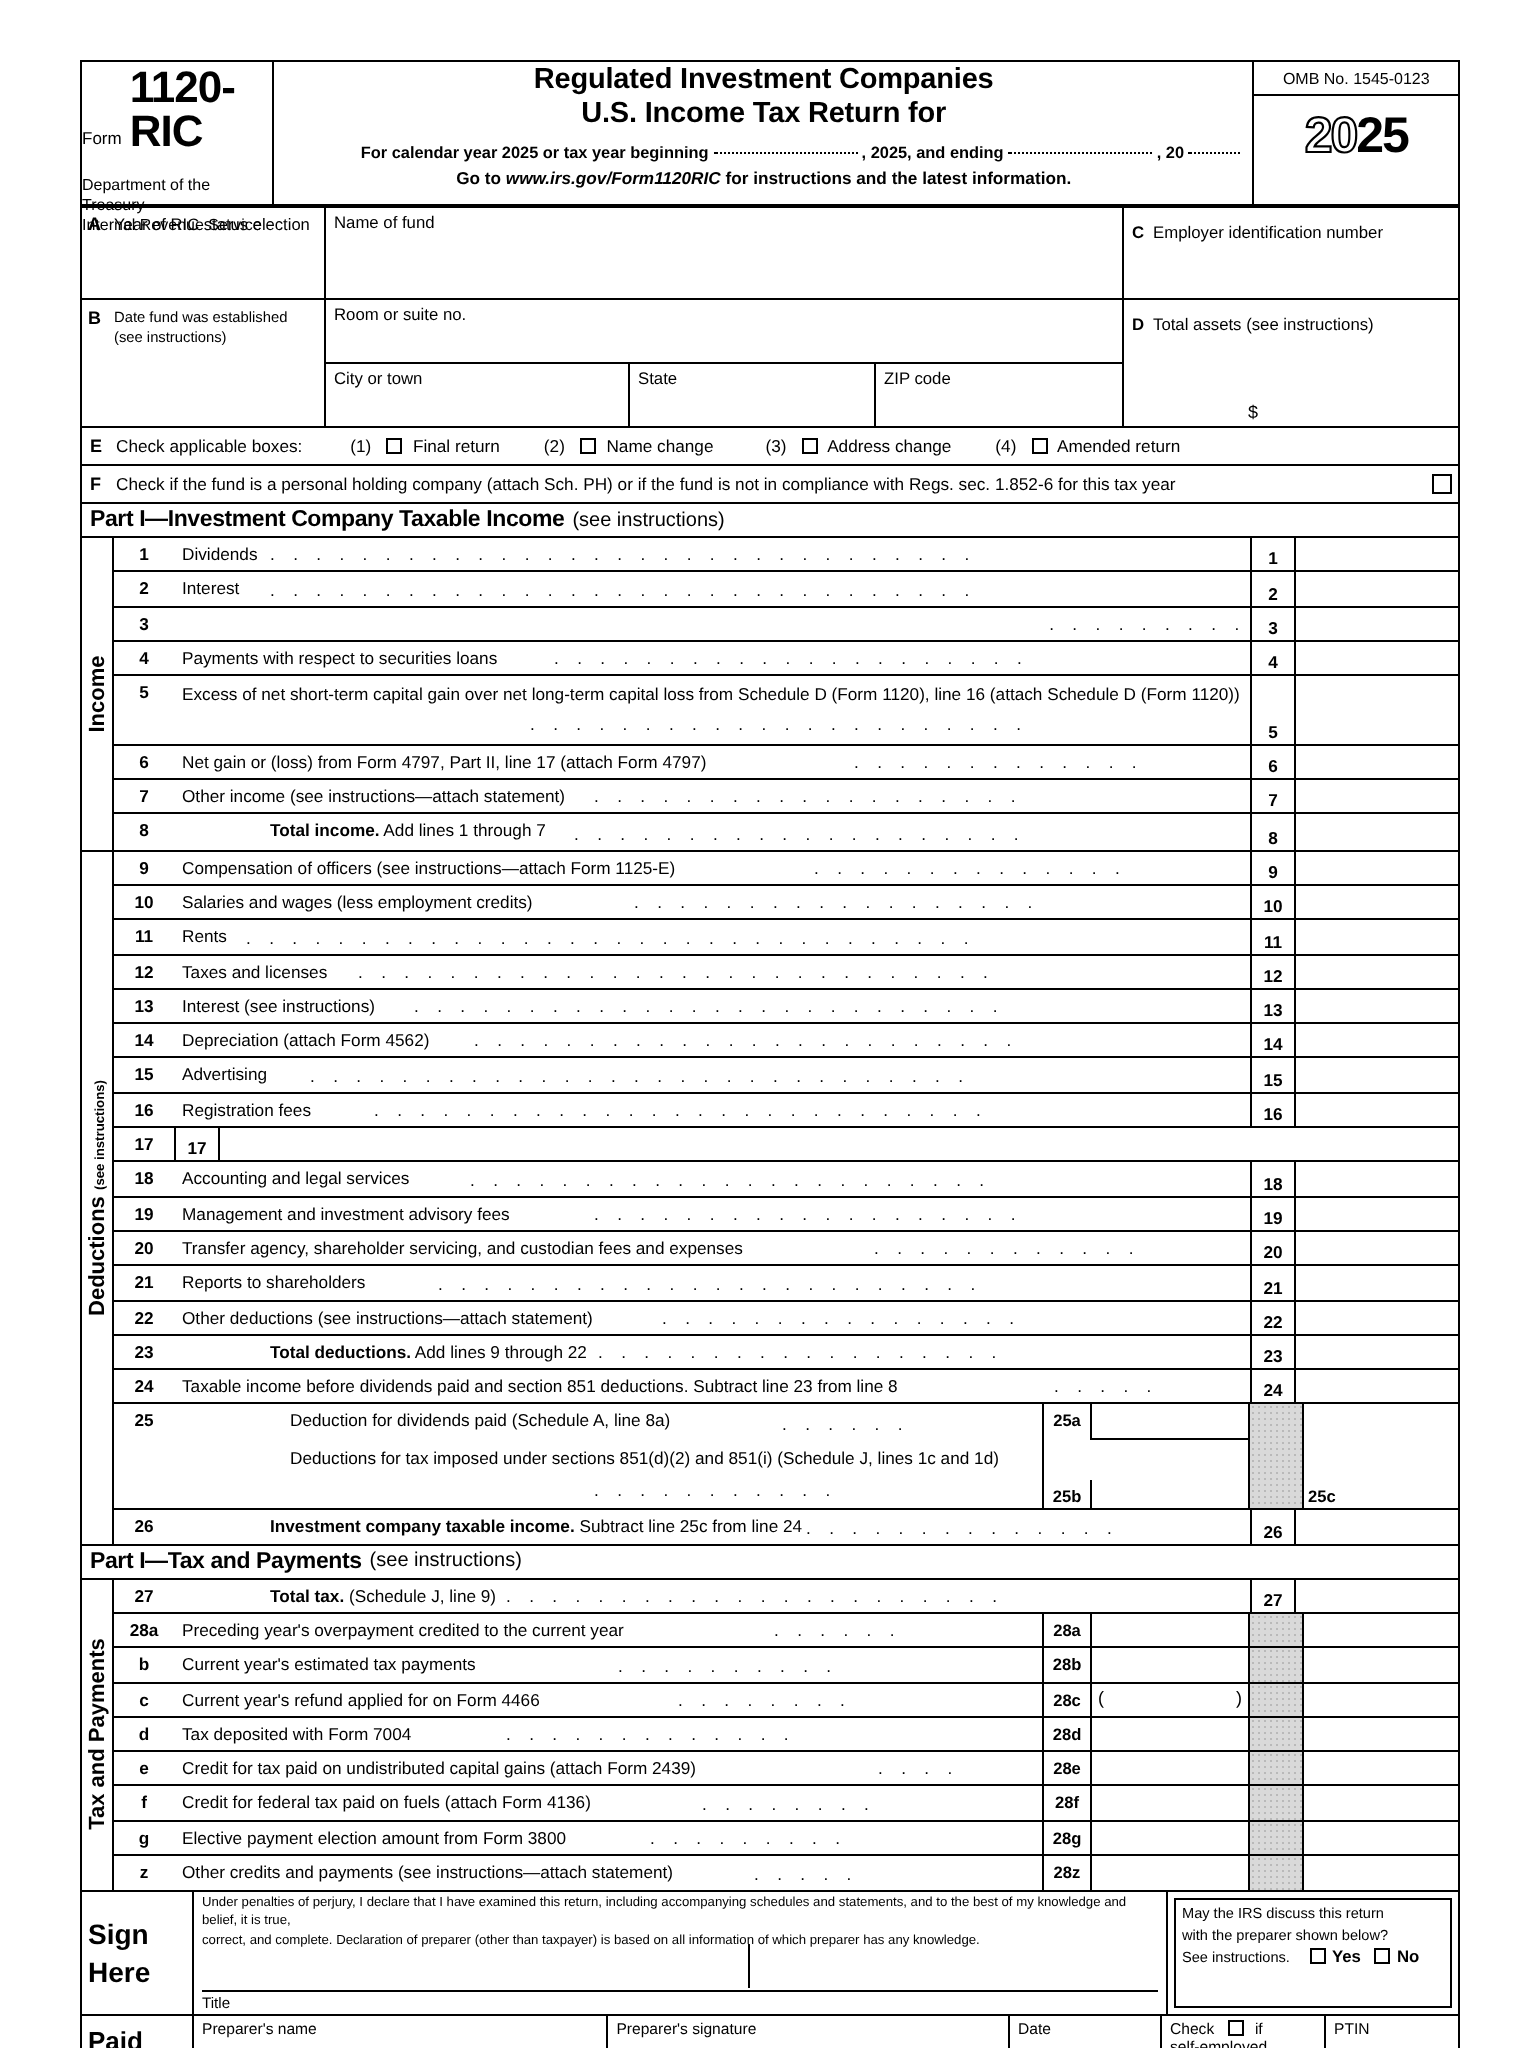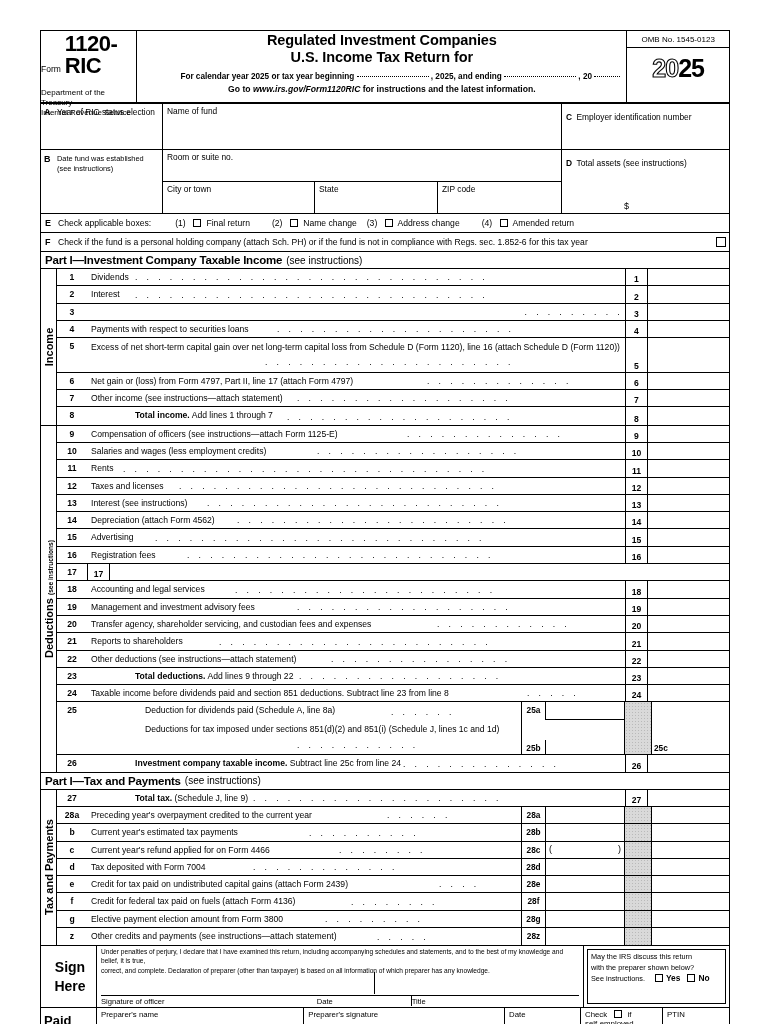--- a/index.html
+++ b/index.html
@@ -106,21 +106,21 @@
   .subamt .tag { width:24px; flex:none; text-align:center; font-size:8.3px; font-weight:bold;
                  padding-top:3px; border-right:1px solid #000; }
   .subamt .box { flex:1; }
   .gray { width:27px; flex:none; background:#d9d9d9;
           background-image:radial-gradient(#b9b9b9 0.5px, transparent 0.6px);
           background-size:3px 3px; border-right:1px solid #000; }
   .endbox { width:77px; flex:none; }
 
   
   .signblk { border:1.4px solid #000; border-bottom:none; display:flex; height:62px; }
-  .signcap { width:56px; flex:none; border-right:1px solid #000; padding:12px 0 0 3px;text-align:center; }
+  .signcap { width:56px; flex:none; border-right:1px solid #000; padding:12px 0 0 3px; }
   .signcap div { font-size:14px; font-weight:bold; line-height:1.35; }
   .signbody { flex:1; display:flex; flex-direction:column; }
   .perj { font-size:6.6px; line-height:1.3; padding:2px 4px 0 4px; }
   .siglines { flex:1; display:flex; align-items:flex-end; padding:0 4px 1px 4px; position:relative; }
   .sigseg { border-top:1px solid #000; font-size:7.6px; padding-top:1px; }
   .sigseg.s1 { flex:1.85; border-right:1px solid #000; }
   .sigseg.s2 { flex:1; }
   .vbar { position:absolute; left:57%; bottom:13px; width:1px; height:22px; background:#000; }
   .discuss { width:146px; flex:none; border-left:1px solid #000; padding:3px; }
   .discuss .inner { border:1.6px solid #000; height:100%; padding:2px 3px; font-size:7.3px; line-height:1.42; }
@@ -228,21 +228,21 @@
     <span style="margin-left:24px">
       <span>(1)</span>
       <span class="cb"></span>
       <span>Final return</span>
     </span>
     <span style="margin-left:22px">
       <span>(2)</span>
       <span class="cb"></span>
       <span>Name change</span>
     </span>
-    <span style="margin-left:10px">
+    <span style="margin-left:26px">
       <span>(3)</span>
       <span class="cb"></span>
       <span>Address change</span>
     </span>
     <span style="margin-left:22px">
       <span>(4)</span>
       <span class="cb"></span>
       <span>Amended return</span>
     </span>
   </div>
@@ -685,24 +685,20 @@
   <div class="signblk">
     <div class="signcap">
       <div>Sign</div>
       <div>Here</div>
     </div>
     <div class="signbody">
       <div class="perj">Under penalties of perjury, I declare that I have examined this return, including accompanying schedules and statements, and to the best of my knowledge and belief, it is true,</div>
       <div class="perj">correct, and complete. Declaration of preparer (other than taxpayer) is based on all information of which preparer has any knowledge.</div>
       <div class="siglines">
         <div class="vbar"></div>
-        <div class="sigseg s1">
-          <span>Signature of officer</span>
-          <span style="margin-left:150px">Date</span>
-        </div>
         <div class="sigseg s2">
           <span>Title</span>
         </div>
       </div>
     </div>
     <div class="discuss">
       <div class="inner">
         <div>May  the  IRS  discuss  this  return</div>
         <div>with  the  preparer  shown  below?</div>
         <div>

